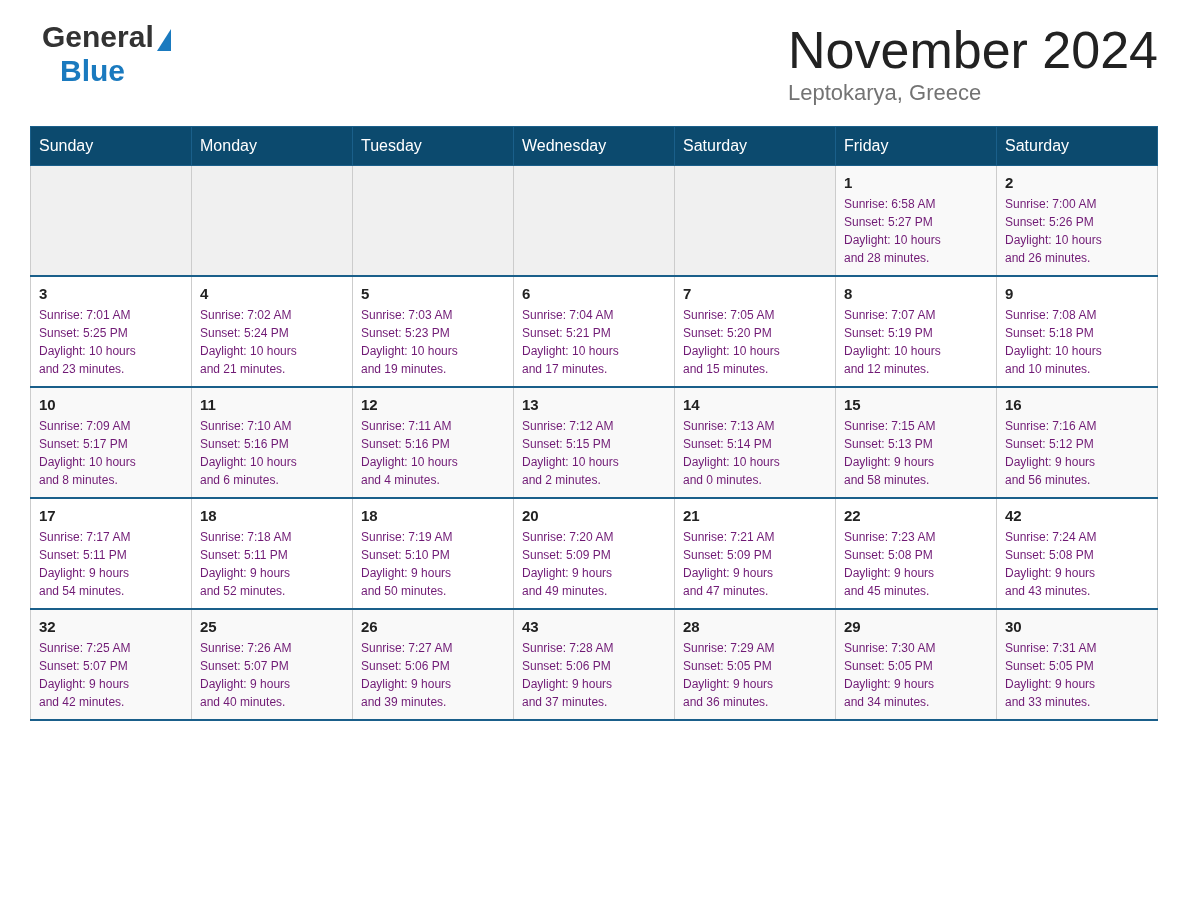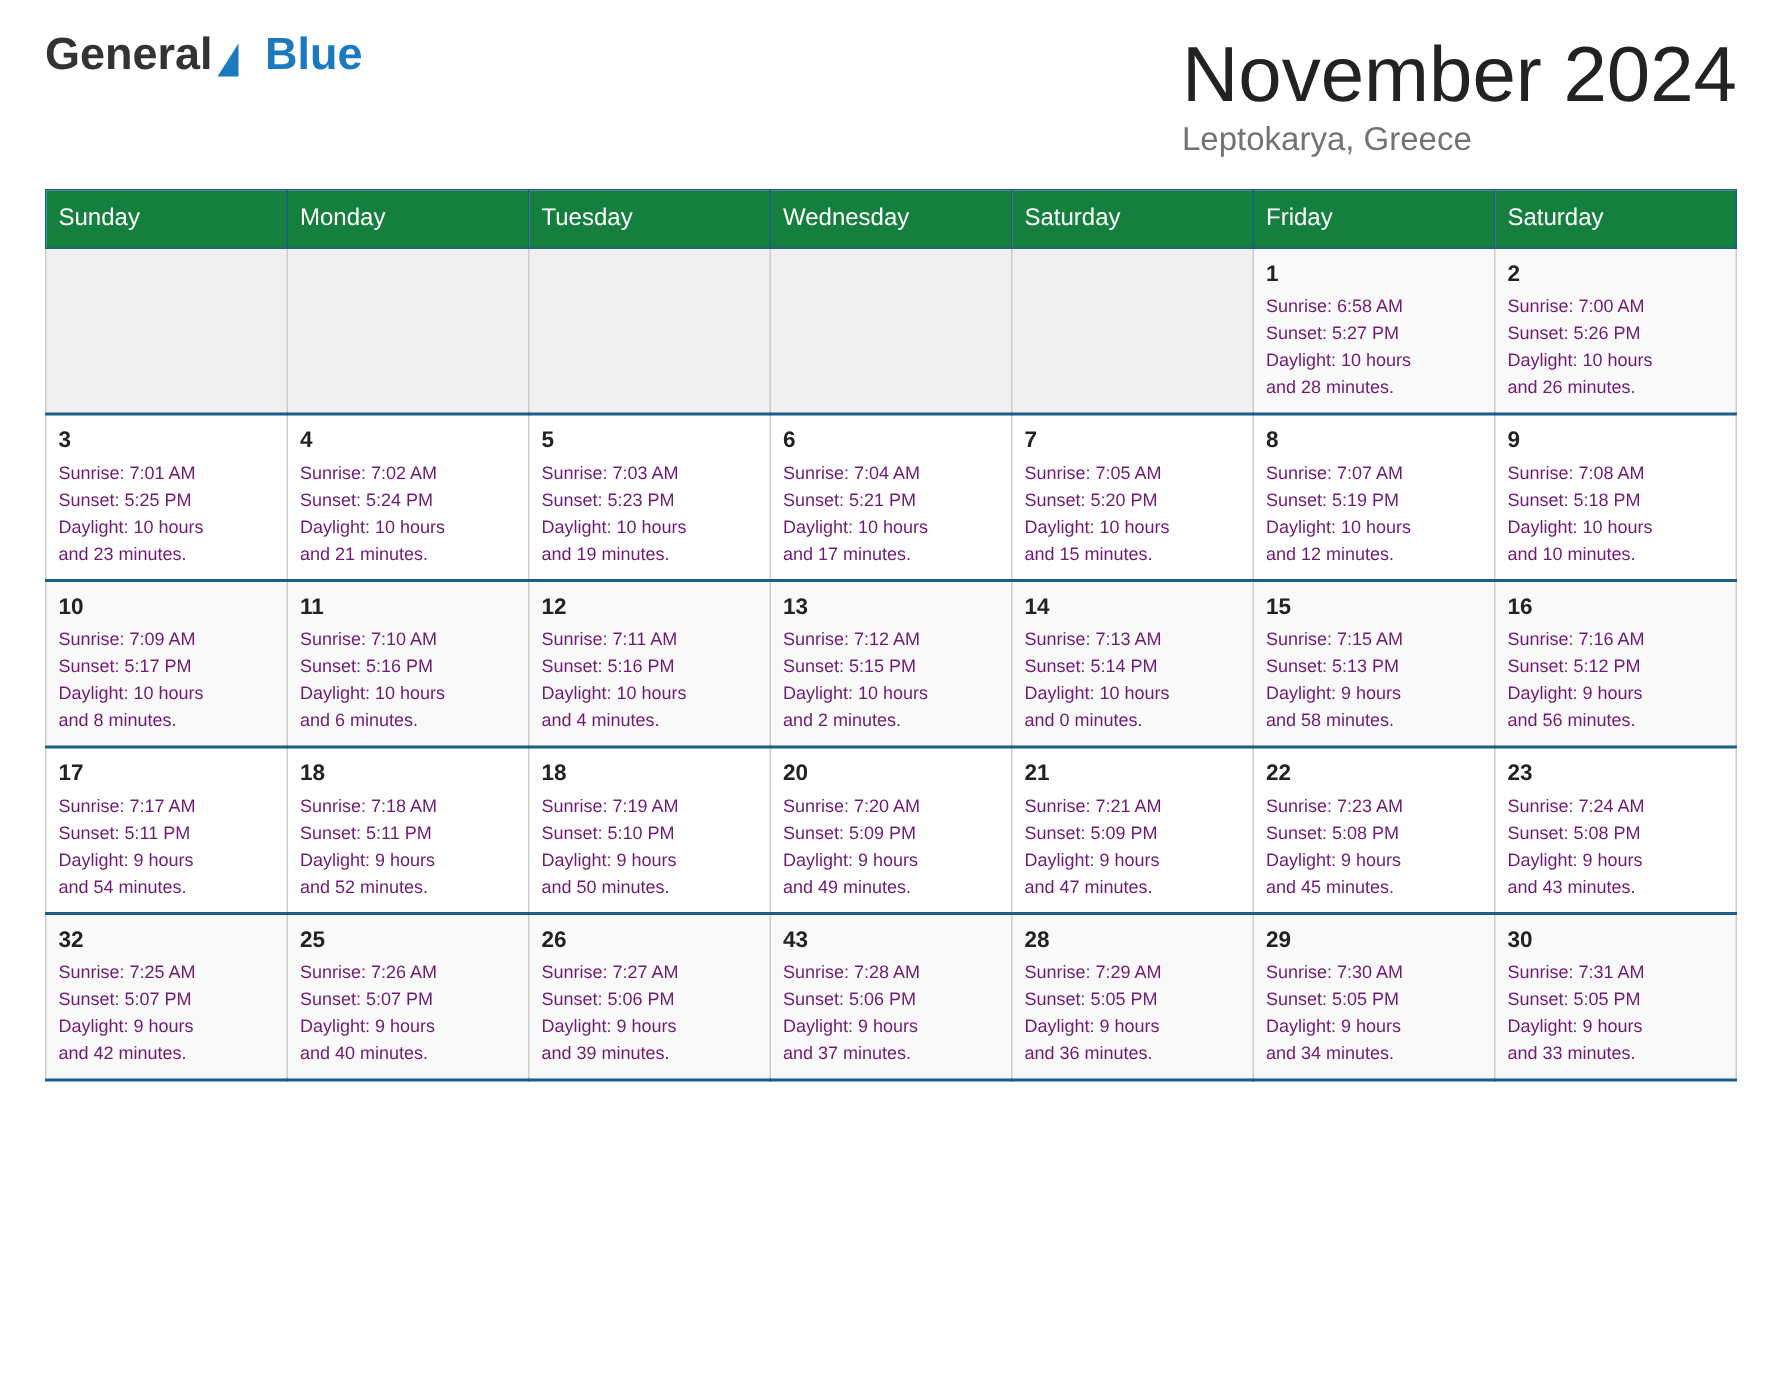--- a/index.html
+++ b/index.html
@@ -26,21 +26,21 @@
     .title-section h2 {
       font-size: 22px;
       font-weight: normal;
       color: #737373;
     }
     .calendar {
       width: 100%;
       border-collapse: collapse;
     }
     .calendar thead tr th {
-      background-color: #15803d;
+      background-color: #0c4a6e;
       color: #fff;
       padding: 10px 8px;
       font-size: 16px;
       font-weight: normal;
       text-align: left;
       border: 1px solid #1a5f8a;
     }
     .calendar tbody tr {
       border-bottom: 2px solid #1a5f8a;
     }
@@ -90,21 +90,22 @@
       position: relative;
       top: 3px;
     }
     .logo-text-blue {
       font-size: 30px;
       font-weight: bold;
       color: #1a7abf;
     }
     .logo-container {
       display: flex;
-      flex-direction: row;
+      flex-direction: column;
+      margin-left: 12px;
     }
     .logo-line1 {
       display: flex;
       align-items: center;
     }
     .logo-line2 {
       display: flex;
       align-items: flex-end;
       margin-left: 18px;
     }
@@ -235,21 +236,21 @@
         </td>
         <td>
           <span class="day-num">21</span>
           <div class="day-info">Sunrise: 7:21 AM<br>Sunset: 5:09 PM<br>Daylight: 9 hours<br>and 47 minutes.</div>
         </td>
         <td>
           <span class="day-num">22</span>
           <div class="day-info">Sunrise: 7:23 AM<br>Sunset: 5:08 PM<br>Daylight: 9 hours<br>and 45 minutes.</div>
         </td>
         <td>
-          <span class="day-num">23</span>
+          <span class="day-num">42</span>
           <div class="day-info">Sunrise: 7:24 AM<br>Sunset: 5:08 PM<br>Daylight: 9 hours<br>and 43 minutes.</div>
         </td>
       </tr>
       <tr>
         <td>
           <span class="day-num">32</span>
           <div class="day-info">Sunrise: 7:25 AM<br>Sunset: 5:07 PM<br>Daylight: 9 hours<br>and 42 minutes.</div>
         </td>
         <td>
           <span class="day-num">25</span>

